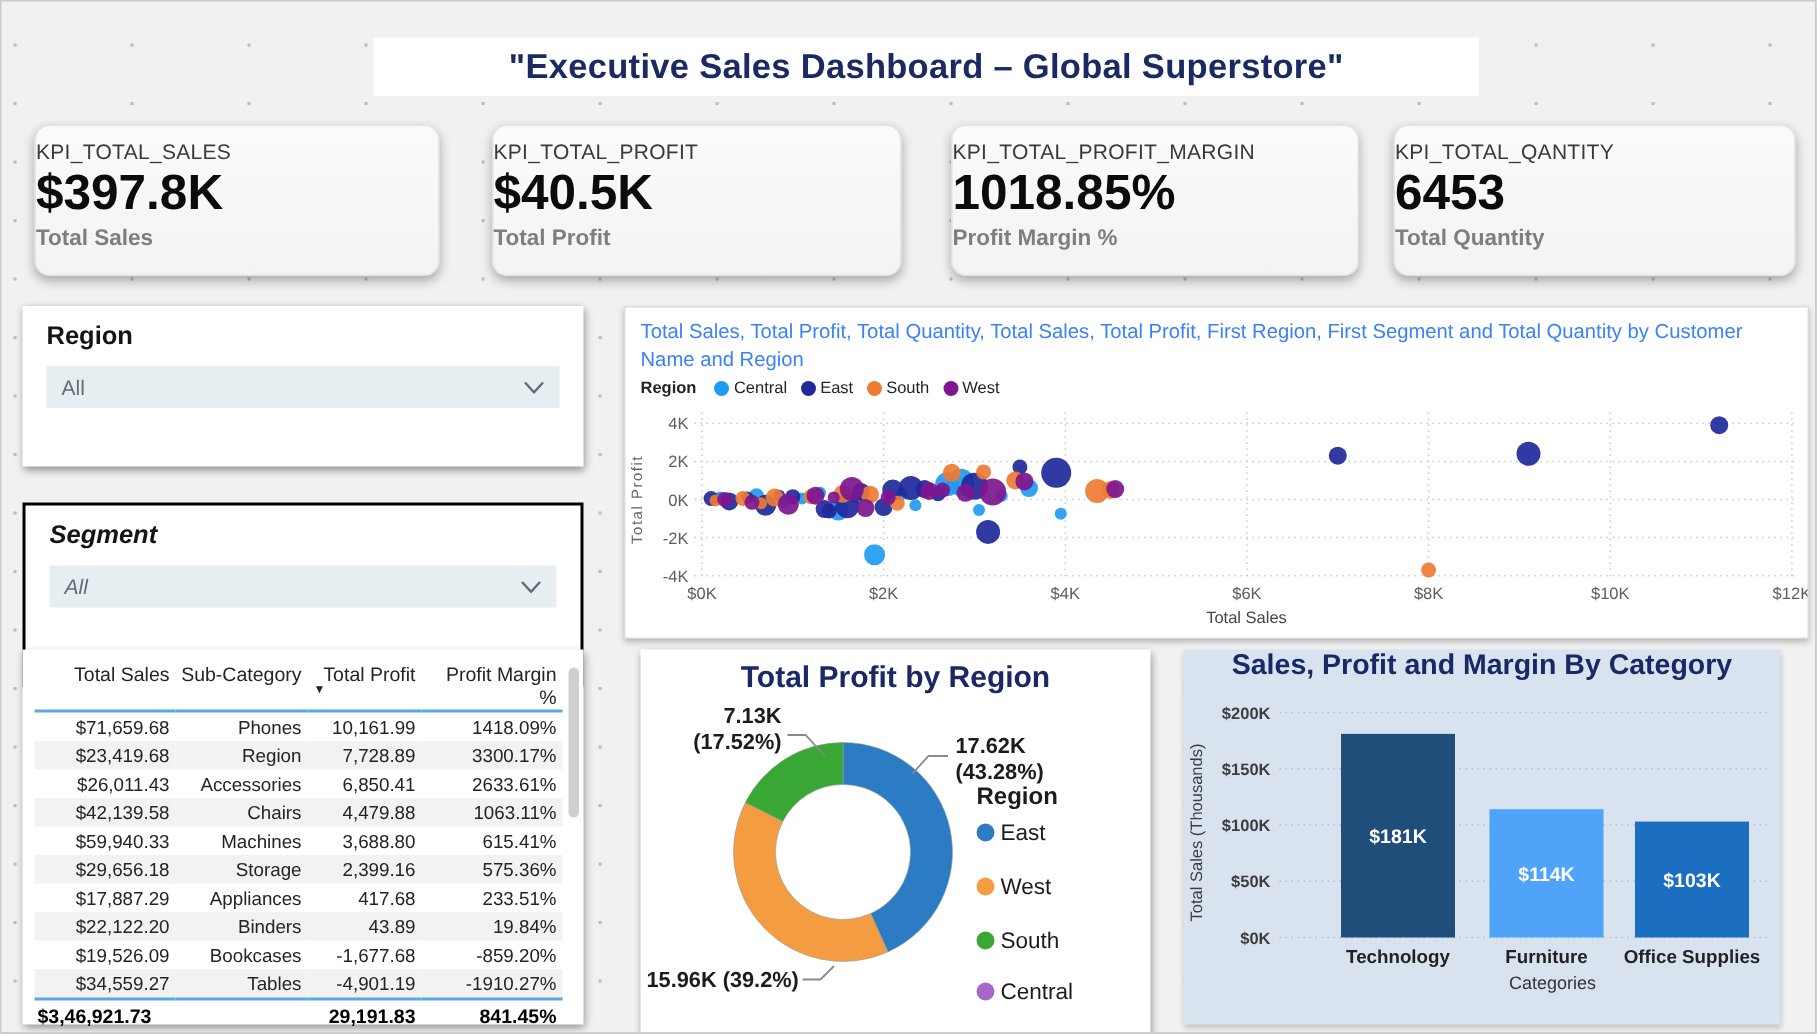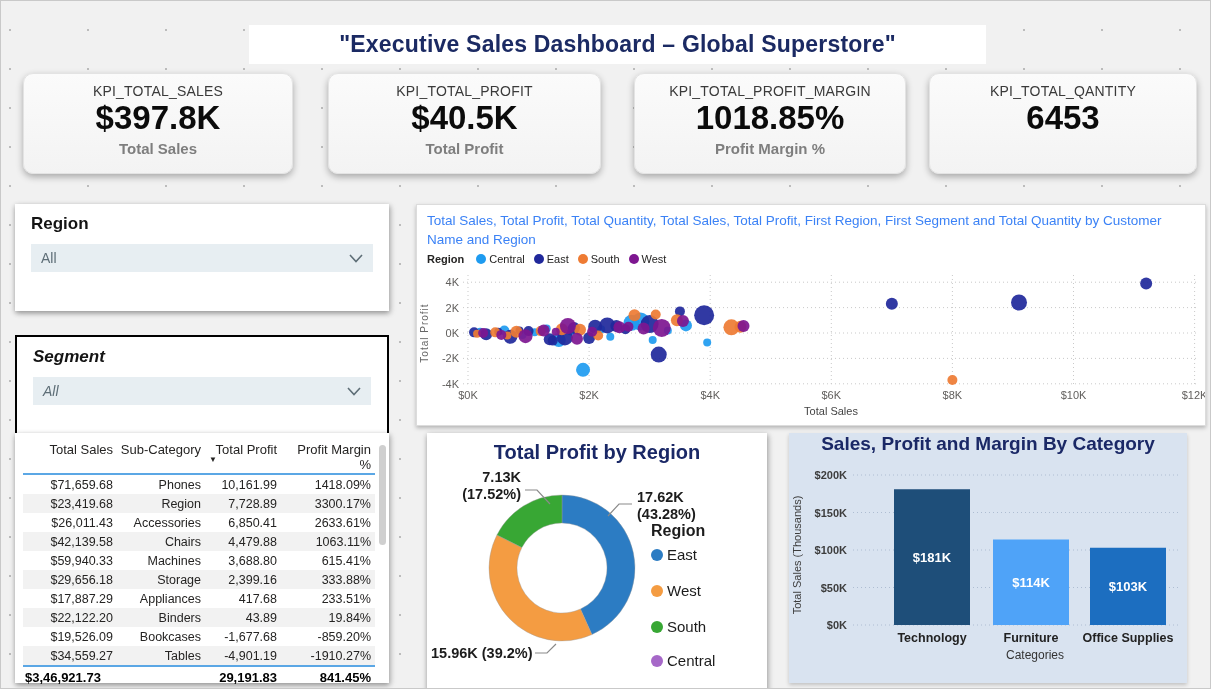--- a/index.html
+++ b/index.html
@@ -12,23 +12,23 @@
     box-shadow:0 3px 6px rgba(0,0,0,.35); overflow:hidden;
   }
   .panel { position:absolute; background:#fff; }
   .shadowed { box-shadow:0 2px 5px rgba(0,0,0,.30), 2px 2px 6px rgba(0,0,0,.15); }
 
   
   .title-banner { left:248px; top:24px; width:737px; height:39px; display:flex; align-items:center; justify-content:center; }
   .title-banner h1 { font-size:23px; font-weight:bold; color:#1b2a63; letter-spacing:.2px; }
 
   
-  .kpi { position:absolute; top:72px; height:101px; border-radius:10px;
+  .kpi { position:absolute; top:82px; height:101px; border-radius:10px;
     background:linear-gradient(#fbfbfb,#f3f3f3); border:1px solid #e3e3e3;
-    box-shadow:0 3px 7px rgba(0,0,0,.30); text-align:center; padding-top:9px; }
+    box-shadow:0 3px 7px rgba(0,0,0,.30); padding-top:9px; }
   .kpi .kpi-header { font-size:14px; color:#3a3a3a; letter-spacing:.2px; }
   .kpi .kpi-value  { font-size:33px; font-weight:bold; color:#0b0b0b; }
   .kpi .kpi-label  { font-size:15px; font-weight:bold; color:#7e7e7e; margin-top:3px; }
 
   
   .slicer { left:14px; width:374px; padding:10px 16px; }
   .slicer-title { font-size:17px; font-weight:bold; color:#141414; margin-bottom:10px; }
   .dropdown { height:28px; background:#e7eef2; display:flex; align-items:center;
     justify-content:space-between; padding:0 10px; cursor:pointer; }
   .dropdown span { font-size:14px; color:#5e6e77; }
@@ -84,20 +84,21 @@
     <div class="kpi-label">Total Profit</div>
   </div>
   <div class="kpi" style="left:633px;width:272px;">
     <div class="kpi-header">KPI_TOTAL_PROFIT_MARGIN</div>
     <div class="kpi-value">1018.85%</div>
     <div class="kpi-label">Profit Margin %</div>
   </div>
   <div class="kpi" style="left:928px;width:268px;">
     <div class="kpi-header">KPI_TOTAL_QANTITY</div>
     <div class="kpi-value">6453</div>
+    <div class="kpi-label">Total Quantity</div>
   </div>
 
   <div class="panel slicer shadowed" style="top:203px;height:107px;">
     <div class="slicer-title">Region</div>
     <div class="dropdown">
       <span>All</span>
       <svg width="14" height="9" viewBox="0 0 14 9" fill="none" stroke-width="1.6">
           <polyline points="1,1 7,7.5 13,1"></polyline>
         </svg>
     </div>
@@ -276,21 +277,21 @@
           <tr>
             <td>$59,940.33</td>
             <td class="left">Machines</td>
             <td>3,688.80</td>
             <td>615.41%</td>
           </tr>
           <tr class="alt">
             <td>$29,656.18</td>
             <td class="left">Storage</td>
             <td>2,399.16</td>
-            <td>333.88%</td>
+            <td>575.36%</td>
           </tr>
           <tr>
             <td>$17,887.29</td>
             <td class="left">Appliances</td>
             <td>417.68</td>
             <td>233.51%</td>
           </tr>
           <tr class="alt">
             <td>$22,122.20</td>
             <td class="left">Binders</td>

